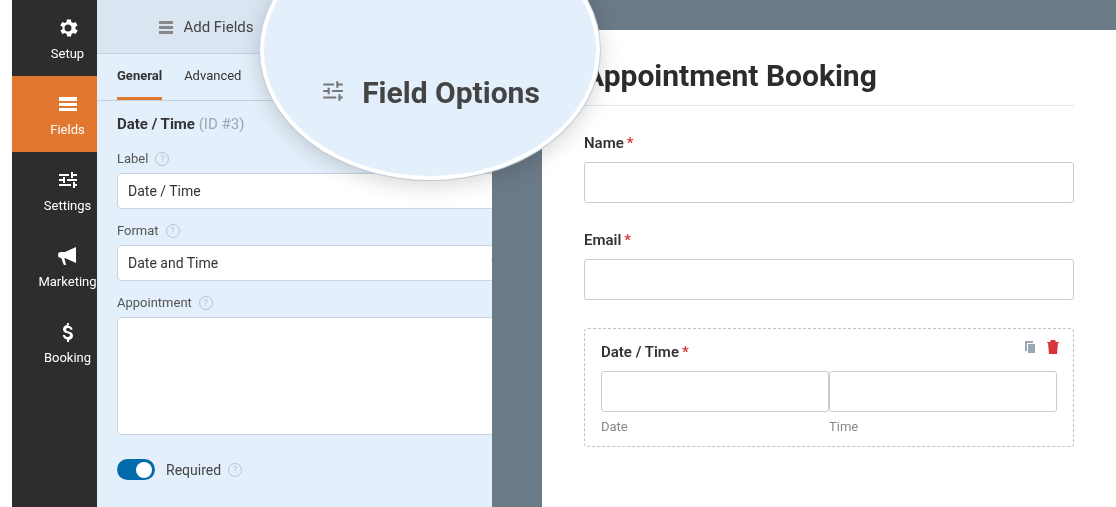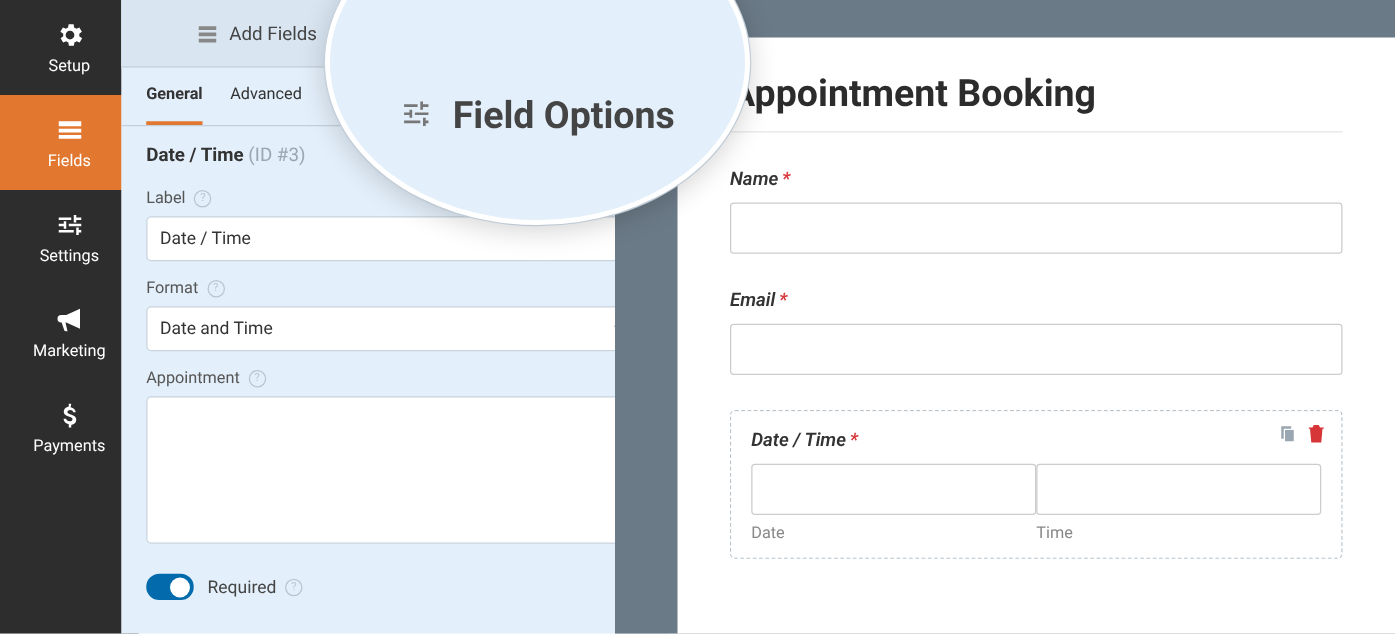--- a/index.html
+++ b/index.html
@@ -1,17 +1,17 @@
 <!DOCTYPE html>
 <html><head>
 <meta charset="utf-8">
 <style>
 * { box-sizing: border-box; margin: 0; padding: 0; }
 body { font-family: -apple-system, BlinkMacSystemFont, "Segoe UI", Roboto, Arial, sans-serif; width: 1116px; height: 507px; overflow: hidden; position: relative; background: #fff; }
-.sidebar { position: absolute; left: 0; top: 0; width: 111px; height: 507px; background: #2d2d2d; }
+.sidebar { position: absolute; left: 12px; top: 0; width: 111px; height: 507px; background: #2d2d2d; }
 .sb-item { display: flex; flex-direction: column; align-items: center; justify-content: center; height: 76px; color: #fff; font-size: 13px; cursor: pointer; }
 .sb-item.active { background: #e27730; }
 .sb-icon { width: 24px; height: 24px; margin-bottom: 6px; display: flex; align-items: center; justify-content: center; }
 .sb-icon svg { width: 24px; height: 24px; fill: #fff; }
 
 .panel { position: absolute; left: 97px; top: 0; width: 437px; height: 507px; background: #e3effa; border-right: 1px solid #ccd7e0; }
 .panel-tabs { display: flex; height: 54px; background: #d9e6f2; border-bottom: 1px solid #c4d0db; }
 .ptab { flex: 1; display: flex; align-items: center; justify-content: center; color: #444; font-size: 15px; cursor: pointer; }
 .ptab .pticon { margin-right: 9px; display: inline-flex; }
 .ptab .pticon svg { width: 16px; height: 16px; fill: #888; }
@@ -33,21 +33,21 @@
 .toggle-row { display: flex; align-items: center; padding: 14px 20px; }
 .toggle { width: 38px; height: 21px; background: #036aab; border-radius: 11px; position: relative; cursor: pointer; margin-right: 11px; }
 .toggle .knob { position: absolute; width: 16px; height: 16px; background: #fff; border-radius: 50%; top: 2.5px; right: 3px; }
 .toggle-label { font-size: 14px; color: #444; }
 
 .preview { position: absolute; left: 492px; top: 0; right: 0; height: 507px; background: #6b7a87; padding: 30px 0 0 0; }
 .pcard { background: #fff; margin: 0 0 0 50px; padding: 28px 42px 30px; min-height: 477px; }
 .ptitle { font-size: 30px; font-weight: 700; color: #2c2c2c; margin-bottom: 12px; }
 .pdiv { height: 1px; background: #e6e6e6; margin-bottom: 28px; }
 .pfield { margin-bottom: 28px; }
-.pflabel { font-size: 15px; font-weight: 600; color: #333; margin-bottom: 10px; font-style: italic; }
+.pflabel { font-size: 15px; font-weight: 600; color: #333; margin-bottom: 10px; }
 .req { color: #d63638; margin-left: 3px; }
 .pinput { width: 100%; height: 41px; border: 1px solid #ccc; border-radius: 3px; background: #fff; }
 .pselected { border: 1px dashed #b8c3cc; border-radius: 4px; padding: 14px 16px 12px; position: relative; }
 .pselected .actions { position: absolute; right: 12px; top: 10px; display: flex; gap: 8px; }
 .pselected .actions svg { width: 16px; height: 16px; cursor: pointer; }
 .dtrow { display: flex; margin-top: 10px; }
 .dtcol { flex: 1; }
 .sublbl { font-size: 13px; color: #888; margin-top: 7px; }
 
 .zoom { position: absolute; left: 260px; top: -80px; width: 340px; height: 260px; border-radius: 50%; background: #e3effa; border: 4px solid #fff; box-shadow: 0 4px 22px rgba(0,0,0,0.18), 0 0 0 1px #d6e2ee; display: flex; align-items: center; justify-content: center; z-index: 50; overflow: visible; }
@@ -90,21 +90,21 @@
         </svg>
     </span>
     <span>Marketing</span>
   </div>
   <div class="sb-item">
     <span class="sb-icon">
       <svg viewBox="0 0 24 24">
           <path d="M13 3h-2v2.1c-2.3.4-4 2-4 4.1 0 2.3 1.9 3.4 4.4 4.1 2.2.6 2.6 1.2 2.6 2 0 1-.9 1.7-2.3 1.7-1.6 0-2.6-.8-2.8-2H6.8c.2 2.4 2 4 4.2 4.4V22h2v-2.1c2.4-.4 4-2 4-4.2 0-2.6-2.2-3.6-4.5-4.2-2.2-.6-2.5-1.2-2.5-1.9 0-.9.8-1.6 2.1-1.6 1.4 0 2.2.7 2.4 1.8h2.1c-.2-2.2-1.8-3.7-4.1-4.1Z"></path>
         </svg>
     </span>
-    <span>Payments</span>
+    <span>Booking</span>
   </div>
 </div>
 
 <div class="panel">
   <div class="panel-tabs">
     <div class="ptab">
       <span class="pticon">
         <svg viewBox="0 0 16 16">
             <path d="M1 2h14v3H1zM1 7h14v3H1zM1 12h14v3H1z"></path>
           </svg>

